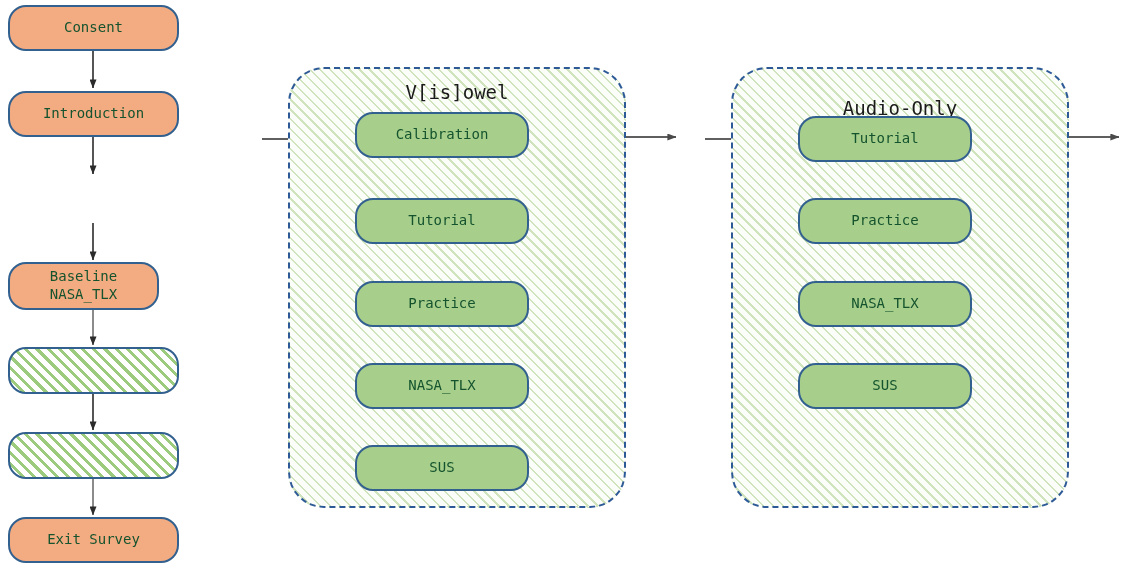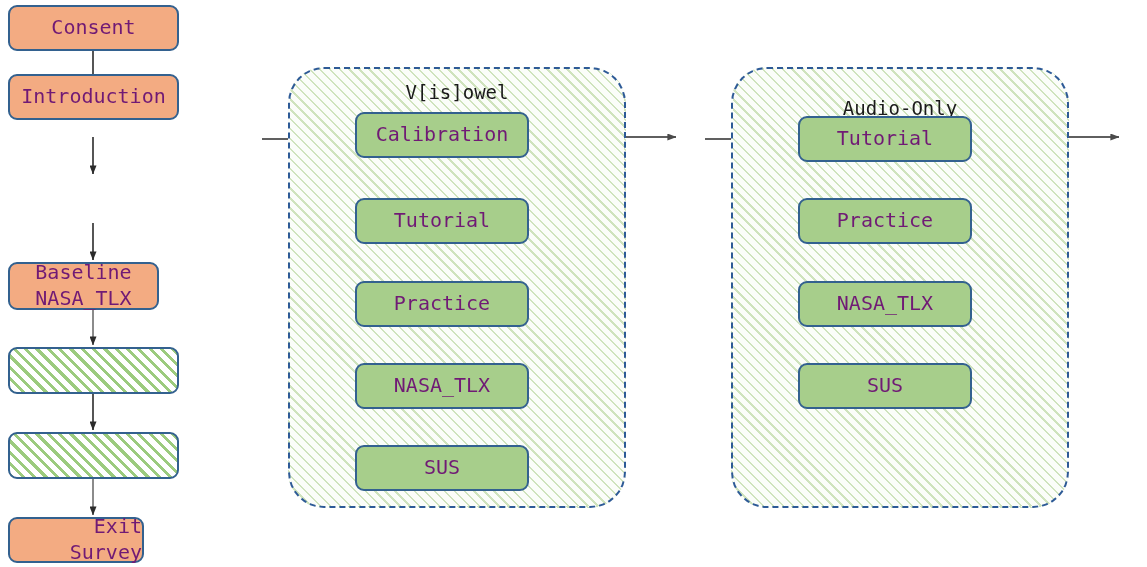--- a/index.html
+++ b/index.html
@@ -21,28 +21,28 @@
     position: absolute;
     left: 0;
     top: 0;
     width: 1147px;
     height: 567px;
   }
   .node {
     position: absolute;
     box-sizing: border-box;
     border: 2px solid #33618f;
-    border-radius: 9px;
+    border-radius: 18px;
     display: flex;
     align-items: center;
     justify-content: center;
     text-align: center;
     font-family: "DejaVu Sans Mono", "Liberation Mono", monospace;
-    font-size: 20px;
-    color: #701a75;
+    font-size: 14px;
+    color: #14532d;
     line-height: 1.28;
     letter-spacing: 0px;
     z-index: 5;
   }
   .node.orange { background: #f3ab82; }
   .node.green  { background: #a7ce8b; }
   .node.hatch {
     background-color: #ffffff;
     background-image: repeating-linear-gradient(
         45deg,
@@ -111,39 +111,39 @@
       <line x1="884" y1="245" x2="884" y2="278" stroke="#6e6e6e" marker-end="url(#arrowhead)"></line>
       <line x1="884" y1="327" x2="884" y2="361" stroke="#2b2b2b" marker-end="url(#arrowhead)"></line>
       <path d="M972,387 L1032,387 L1032,137 L1119,137" stroke="#2b2b2b" marker-end="url(#arrowheadg)"></path>
     </g>
   </svg>
 
   <div class="node orange" style="left:8px; top:5px; width:171px; height:46px;">
     <span class="node-label">Consent</span>
   </div>
 
-  <div class="node orange" style="left:8px; top:74px; width:171px; height:46px;">
+  <div class="node orange" style="left:8px; top:91px; width:171px; height:46px;">
     <span class="node-label">Introduction</span>
   </div>
 
 
   <div class="node orange" style="left:8px; top:262px; width:151px; height:48px;">
     <span class="node-label">Baseline
 NASA_TLX</span>
   </div>
 
   <div class="node hatch" style="left:8px; top:347px; width:171px; height:47px;">
     <span class="node-label"></span>
   </div>
 
   <div class="node hatch" style="left:8px; top:432px; width:171px; height:47px;">
     <span class="node-label"></span>
   </div>
 
-  <div class="node orange" style="left:8px; top:517px; width:136px; height:46px;text-align:right;">
+  <div class="node orange" style="left:8px; top:517px; width:171px; height:46px;text-align:right;">
     <span class="node-label">Exit Survey</span>
   </div>
 
   <div class="group-box" style="left:288px; top:67px; width:338px; height:441px;"></div>
   <div class="group-title" style="left:288px; top:81px; width:338px;">V[is]owel</div>
 
   <div class="node green" style="left:355px; top:112px; width:174px; height:46px;">
     <span class="node-label">Calibration</span>
   </div>
   <div class="node green" style="left:355px; top:198px; width:174px; height:46px;">

